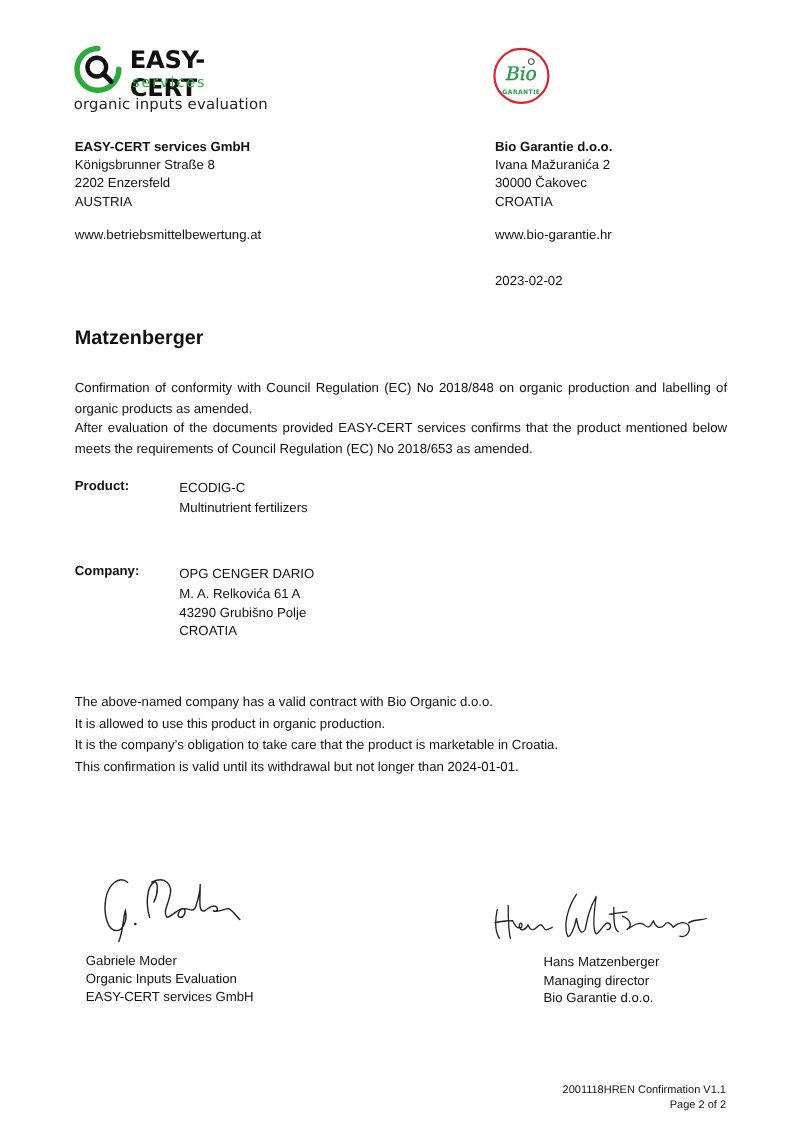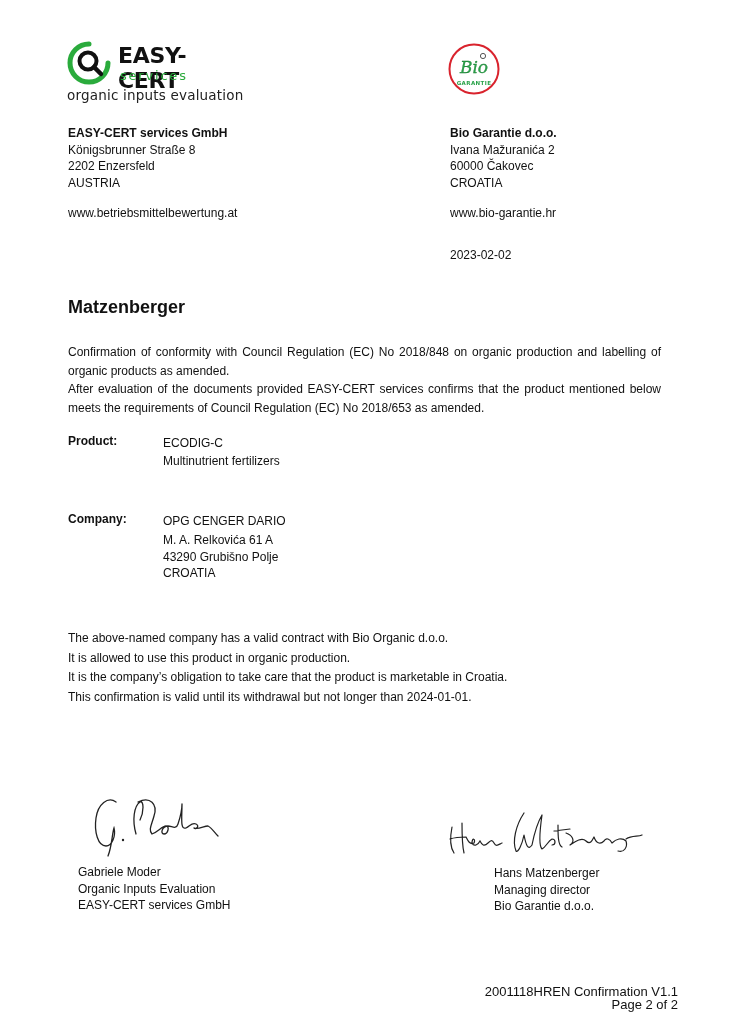--- a/index.html
+++ b/index.html
@@ -41,21 +41,21 @@
   #company { top: 512px; }
   #company .val div.first { margin-bottom: 2px; }
   #company .val div.addrline { line-height: 16.5px; }
 
   #statements { left: 68px; top: 629px; font-size: 12px; line-height: 19.5px; }
 
   #sig-left { left: 78px; top: 790px; }
   #sig-right { left: 458px; top: 805px; }
   .signame { font-size: 12px; line-height: 16.5px; }
 
-  #footer { right: 52px; top: 985px; text-align: right; font-size: 13px; line-height: 13px; }
+  #footer { right: 70px; top: 985px; text-align: right; font-size: 10px; line-height: 13px; }
 </style>
 </head>
 <body>
 
 <div id="ec-logo" class="abs">
   <svg width="46" height="46" viewBox="0 0 46 46" style="position:absolute;left:0;top:0">
     <path d="M23 4 A19 19 0 1 0 42 23" fill="none" stroke="#2aab3c" stroke-width="5" stroke-linecap="round"></path>
     <circle cx="22" cy="21" r="8.5" fill="none" stroke="#111" stroke-width="4"></circle>
     <line x1="28" y1="27" x2="35" y2="34" stroke="#111" stroke-width="4.5" stroke-linecap="round"></line>
   </svg>
@@ -78,21 +78,21 @@
   <div>Königsbrunner Straße 8</div>
   <div>2202 Enzersfeld</div>
   <div>AUSTRIA</div>
   <div class="gap"></div>
   <div>www.betriebsmittelbewertung.at</div>
 </div>
 
 <div id="col-right" class="abs addr">
   <div class="b">Bio Garantie d.o.o.</div>
   <div>Ivana Mažuranića 2</div>
-  <div>60000 Čakovec</div>
+  <div>30000 Čakovec</div>
   <div>CROATIA</div>
   <div class="gap"></div>
   <div>www.bio-garantie.hr</div>
 </div>
 
 <div id="date" class="abs">2023-02-02</div>
 
 <div id="title" class="abs">Matzenberger</div>
 
 <div id="intro" class="abs">

